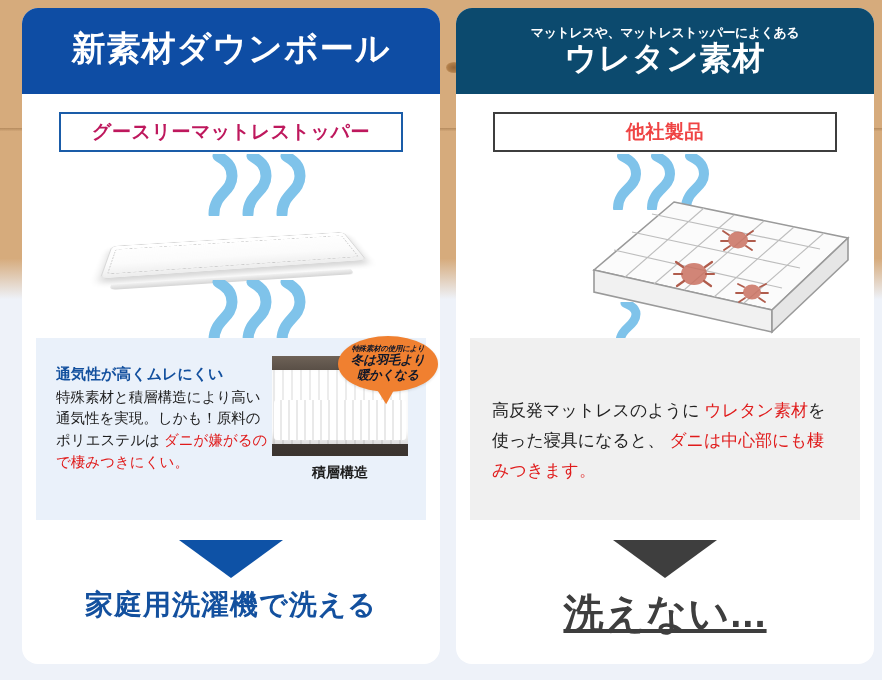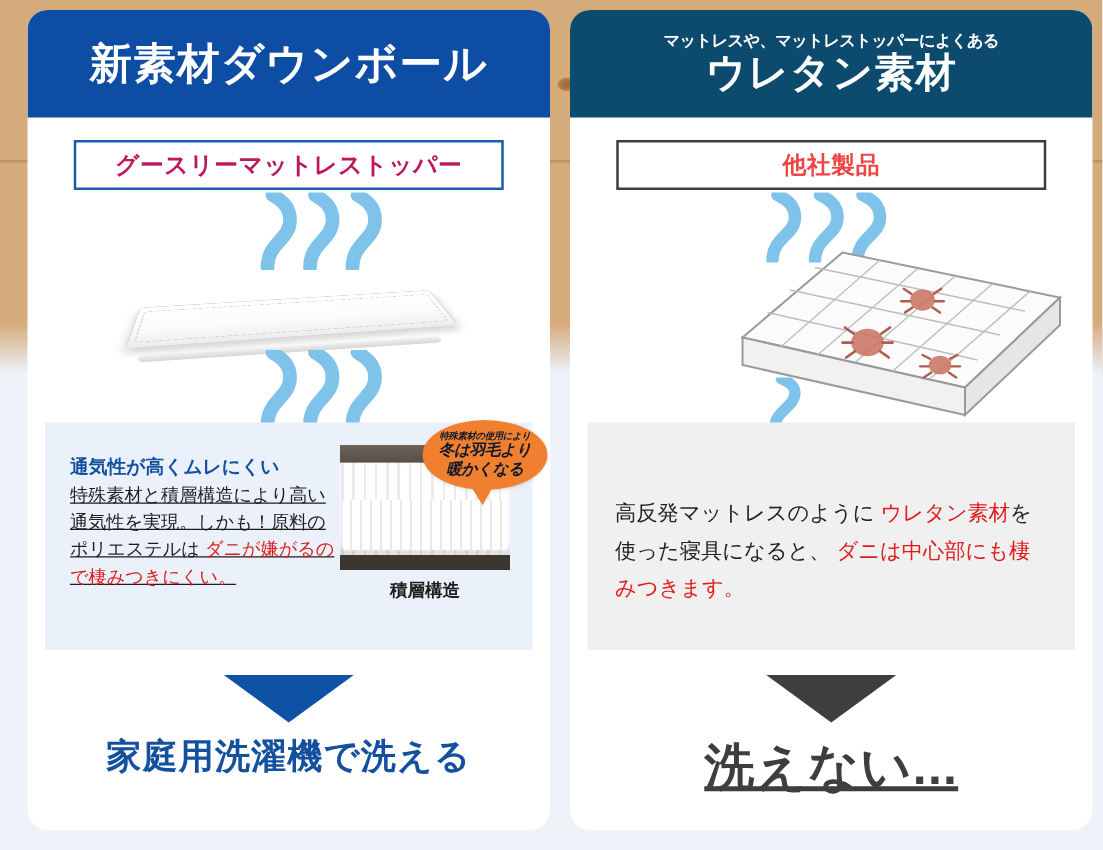--- a/index.html
+++ b/index.html
@@ -47,21 +47,21 @@
   }
   .panel.left  { left: 22px; }
   .panel.right { left: 456px; }
 
   .panel-header {
     height: 86px; width: 100%;
     display: flex; flex-direction: column;
     align-items: center; justify-content: center;
     color: #fff; text-align: center;
   }
-  .panel.left .panel-header  { background: #0e4da4; }
+  .panel.left .panel-header  { background: #0e4da4; font-family: Liberation Mono, monospace; }
   .panel.right .panel-header { background: #0c4a6e; }
 
   .header-sub {
     font-size: 13px; font-weight: 700; letter-spacing: -.5px;
     line-height: 1.1; margin-bottom: 1px;
   }
   .header-title {
     font-size: 34px; font-weight: 700; letter-spacing: 1px; line-height: 1.06;
   }
   .panel.right .header-title { font-size: 32px; }
@@ -221,21 +221,21 @@
     <svg class="wave" style="left:180px; top:128px;" width="120" height="62" viewBox="0 0 120 62">
       <path d="M12 60 C12 40 30 38 30 22 C30 10 22 6 16 2" stroke="#7fc3ea" stroke-width="11" fill="none" stroke-linecap="round"></path>
       <path d="M46 60 C46 40 64 38 64 22 C64 10 56 6 50 2" stroke="#7fc3ea" stroke-width="11" fill="none" stroke-linecap="round"></path>
       <path d="M80 60 C80 40 98 38 98 22 C98 10 90 6 84 2" stroke="#7fc3ea" stroke-width="11" fill="none" stroke-linecap="round"></path>
     </svg>
   </div>
 
   <div class="text-box left-textbox">
     <div class="left-copy">
       <div class="lead">通気性が高くムレにくい</div>
-      <div class="body-ja" style="margin-top:3px;text-decoration:underline;">
+      <div class="body-ja" style="margin-top:3px;">
         <span>特殊素材と積層構造により高い通気性を実現。しかも！原料のポリエステルは</span>
         <span class="red">ダニが嫌がるので棲みつきにくい。</span>
       </div>
     </div>
 
     <div class="photo-wrap">
       <div class="photo">
         <div class="photo-fiber"></div>
         <div class="photo-fiber2"></div>
       </div>

